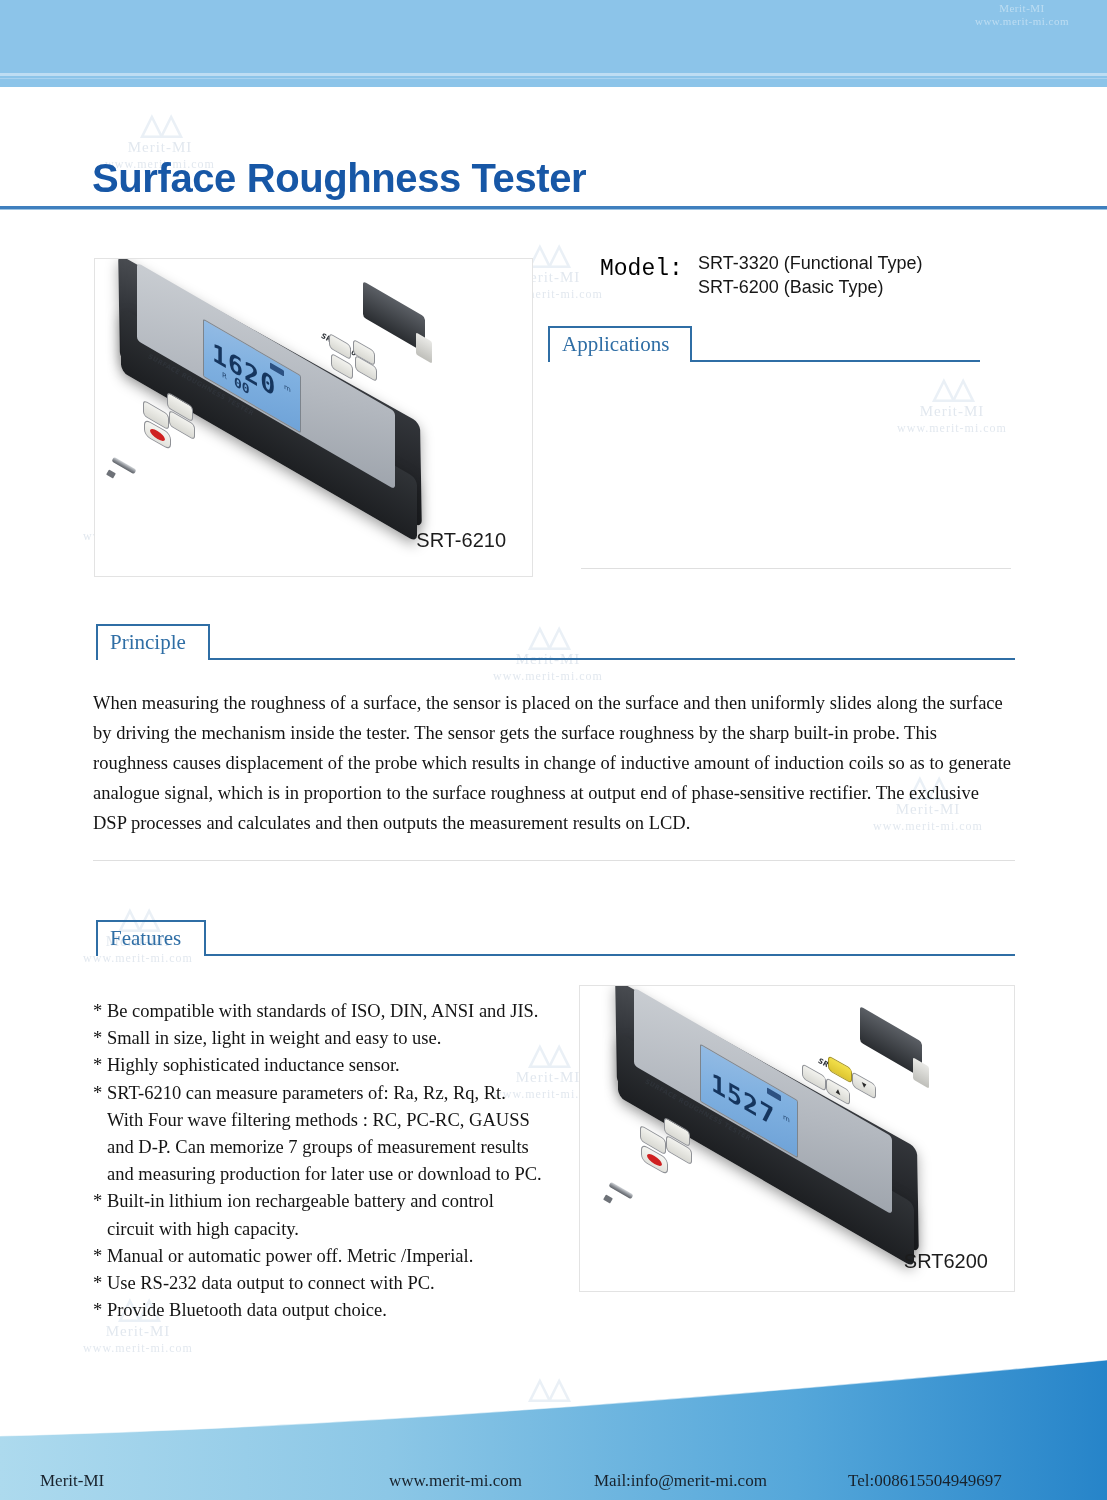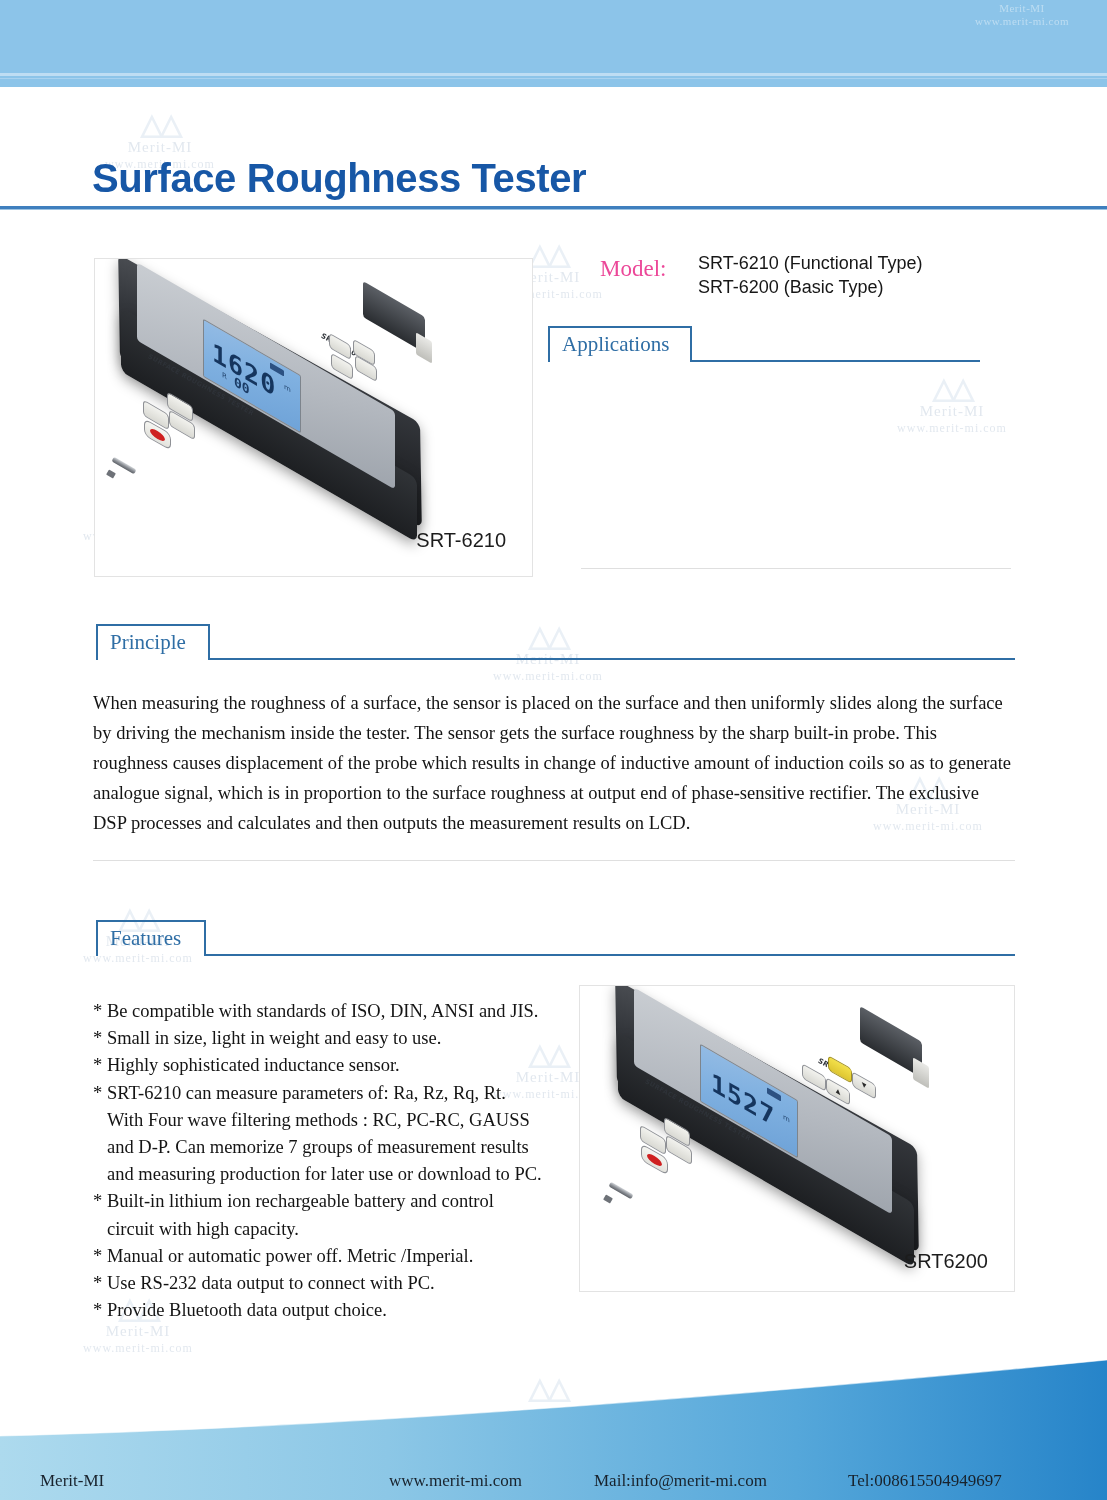--- a/index.html
+++ b/index.html
@@ -85,22 +85,22 @@
     font-family:"Liberation Serif", serif;
     font-size:21px;color:#2f6ea5;white-space:nowrap;
   }
   .tab-rule{
     position:absolute;top:34px;height:2px;background:#2f6ea5;
   }
 
   
   .model-label{
     position:absolute;left:600px;top:256px;
-    font-family:Liberation Serif, serif;
-    font-size:23px;color:#ec4899;white-space:nowrap;
+    font-family:Liberation Mono, monospace;
+    font-size:23px;color:#000000;white-space:nowrap;
   }
   .model-values{
     position:absolute;left:698px;top:251px;
     font-family:"Liberation Sans", sans-serif;
     font-size:18px;color:#171717;line-height:24px;white-space:nowrap;
   }
 
   
   .app-text{
     position:absolute;left:581px;top:400px;width:430px;
@@ -285,21 +285,21 @@
   <div class="wm" style="left:468px;top:1370px;width:160px;">
     <span class="wm-logo">△△</span>
   </div>
 
   <div class="main-title">Surface Roughness Tester</div>
   <div class="title-rule"></div>
   <div class="title-rule2"></div>
 
   <div class="model-label">Model:</div>
   <div class="model-values">
-    <div>SRT-6210 (Functional Type)</div>
+    <div>SRT-3320 (Functional Type)</div>
     <div>SRT-6200 (Basic Type)</div>
   </div>
 
   <div class="photo-frame" style="left:94px;top:258px;width:437px;height:317px;">
 
     <div class="device" style="left:24px;top:22px;width:390px;height:270px;">
 
       <div class="dev-edge" style="left:244px;top:18px;width:62px;height:36px;transform:skewY(30deg);"></div>
 
       <div class="dev-connector" style="left:297px;top:56px;width:16px;height:22px;transform:skewY(30deg);"></div>

